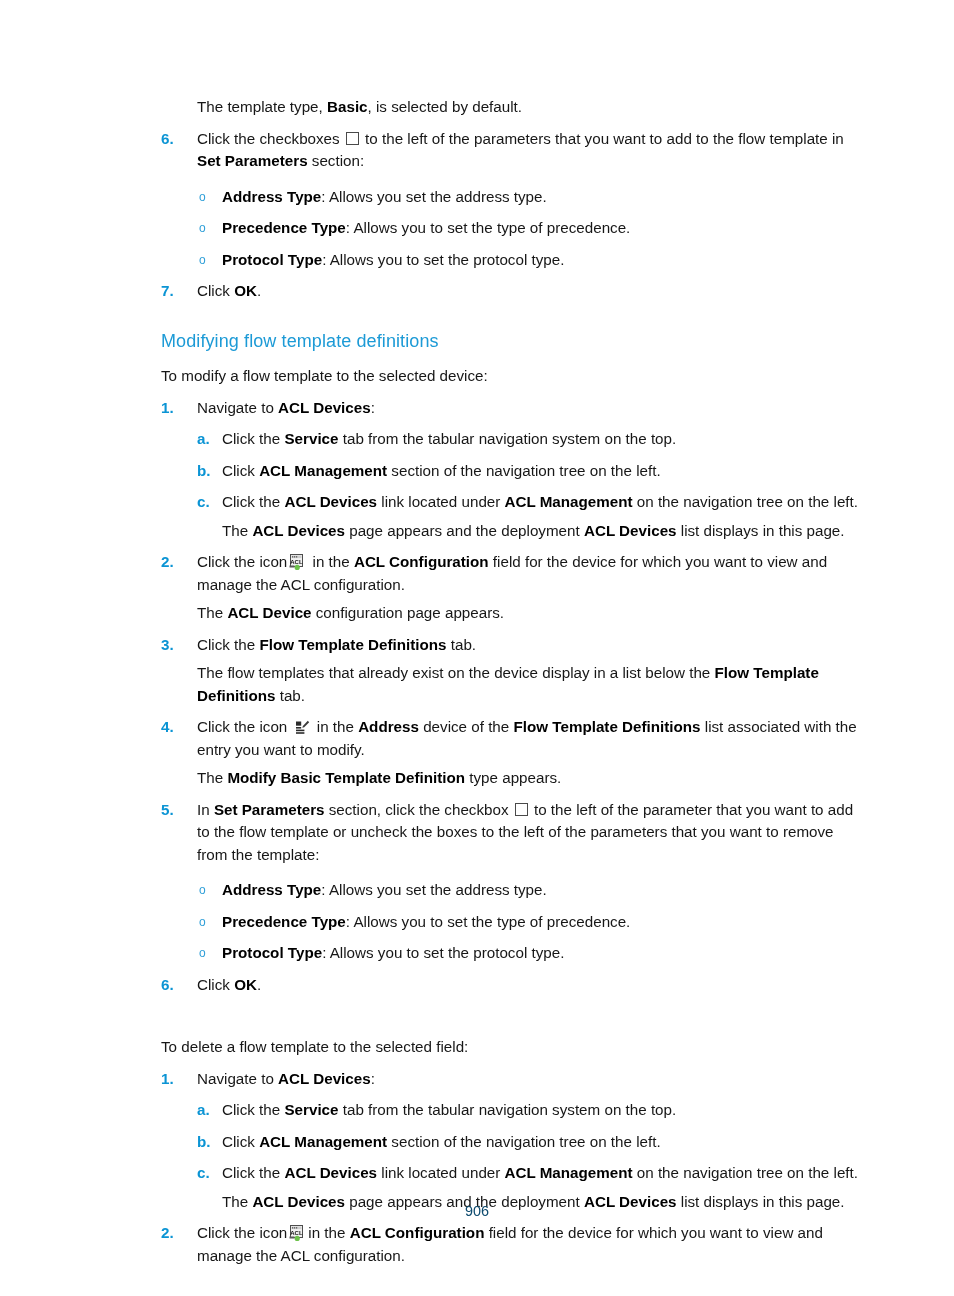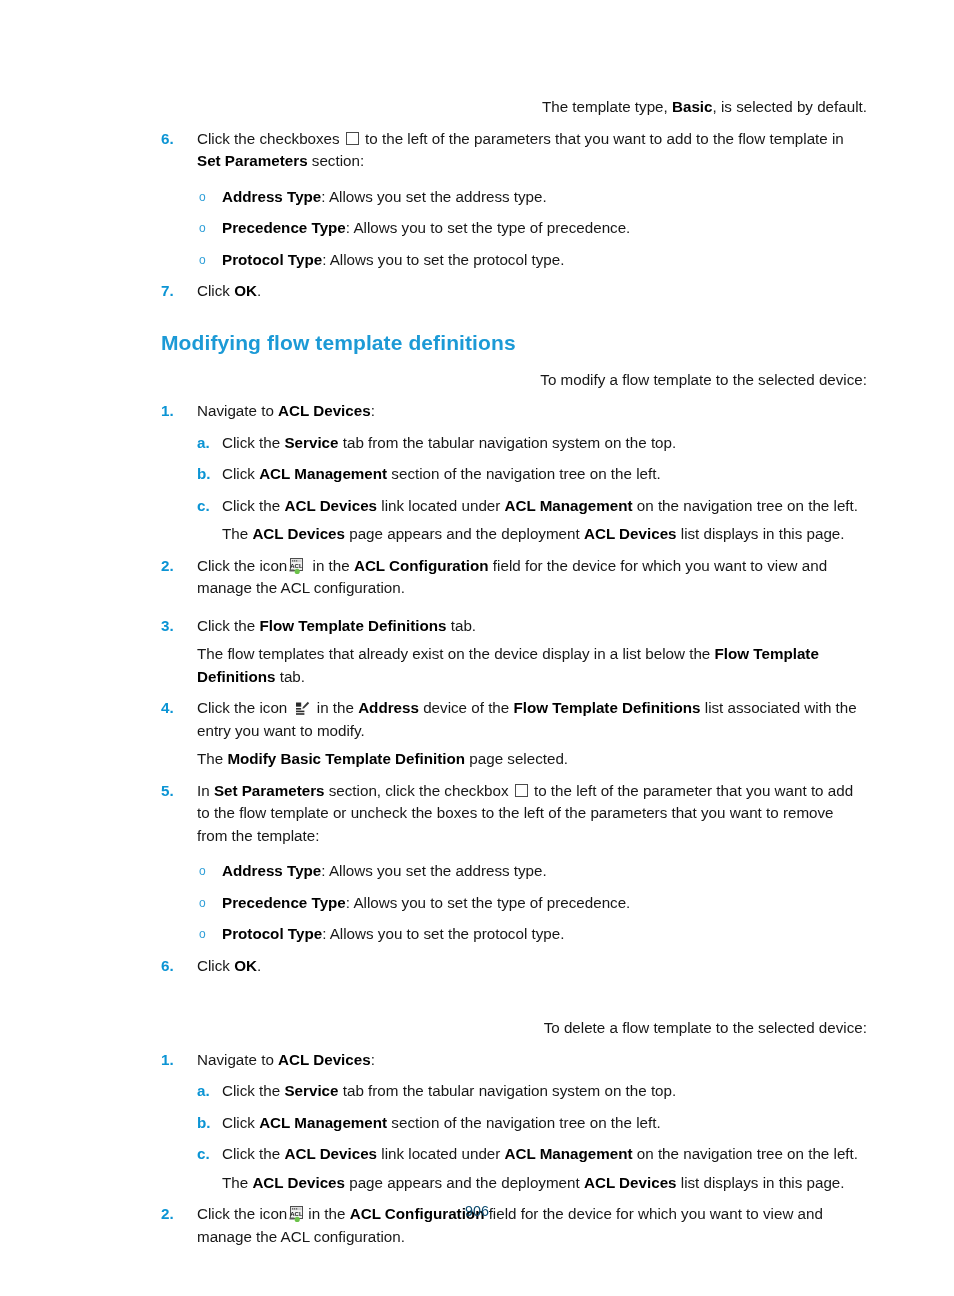--- a/index.html
+++ b/index.html
@@ -21,31 +21,30 @@
   .content {
     position: absolute;
     left: 161px;
     top: 96px;
     width: 706px;
   }
 
   
   .h2 {
     color: #1c9ad6;
-    font-size: 21px;
-    font-weight: 700;
+    font-size: 18px;
+    font-weight: 400;
     letter-spacing: 0.1px;
     line-height: 1.25;
     margin: 0;
   }
   .para {
     font-size: 15.2px;
     line-height: 1.48;
     color: #171717;
-    text-align: right;
   }
   b, .b {
     font-weight: bold;
     color: #000;
   }
 
   
   .row {
     position: relative;
     display: block;
@@ -209,20 +208,22 @@
           <rect x="7" y="2" width="1.2" height="1.6" fill="#6b6b6b"></rect>
           <text x="7.4" y="9.6" font-family="Liberation Sans, sans-serif" font-size="6" font-weight="bold" fill="#111111" text-anchor="middle">ACL</text>
           <rect x="0.5" y="11.5" width="5" height="2" fill="#5a5a5a"></rect>
           <circle cx="8.2" cy="13.4" r="2.6" fill="#6cc24a"></circle>
         </svg>
       </span><span> in the </span><b>ACL Configuration</b><span> field for the device for which you want to view and manage the ACL configuration.</span>
     </div>
 
     <div class="sp-xs"></div>
 
+    <div class="row cont1"><span>The </span><b>ACL Device</b><span> configuration page appears.</span>
+    </div>
 
     <div class="sp-s"></div>
 
     <div class="row lvl1">
       <span class="marker">3.</span><span>Click the </span><b>Flow Template Definitions</b><span> tab.</span>
     </div>
 
     <div class="sp-xs"></div>
 
     <div class="row cont1"><span>The flow templates that already exist on the device display in a list below the </span><b>Flow Template Definitions</b><span> tab.</span>
@@ -237,21 +238,21 @@
           <rect x="1" y="7" width="5.2" height="1.6" fill="#2b2b2b"></rect>
           <rect x="1" y="9.6" width="8.4" height="1.6" fill="#2b2b2b"></rect>
           <rect x="1" y="12.2" width="8.4" height="1.6" fill="#2b2b2b"></rect>
           <path d="M12.8 0.8 L14.2 2.2 L9.2 7.2 L7.3 7.8 L7.9 5.9 Z" fill="#3a3a3a"></path>
         </svg>
       </span><span> in the </span><b>Address</b><span> device of the </span><b>Flow Template Definitions</b><span> list associated with the entry you want to modify.</span>
     </div>
 
     <div class="sp-xs"></div>
 
-    <div class="row cont1"><span>The </span><b>Modify Basic Template Definition</b><span> page selected.</span>
+    <div class="row cont1"><span>The </span><b>Modify Basic Template Definition</b><span> type appears.</span>
     </div>
 
     <div class="sp-s"></div>
 
     <div class="row lvl1">
       <span class="marker">5.</span><span>In </span><b>Set Parameters</b><span> section, click the checkbox </span><span class="checkbox-glyph"></span><span> to the left of the parameter that you want to add to the flow template or uncheck the boxes to the left of the parameters that you want to remove from the template:</span>
     </div>
 
     <div class="sp-m"></div>
 
@@ -271,21 +272,21 @@
 
     <div class="row lvl1">
       <span class="marker">6.</span><span>Click </span><b>OK</b><span>.</span>
     </div>
 
     <div class="sp-xl"></div>
 
 
     <div class="sp-m"></div>
 
-    <div class="para">To delete a flow template to the selected device:</div>
+    <div class="para">To delete a flow template to the selected field:</div>
 
     <div class="sp-s"></div>
 
     <div class="row lvl1">
       <span class="marker">1.</span><span>Navigate to </span><b>ACL Devices</b><span>:</span>
     </div>
 
     <div class="sp-s"></div>
 
     <div class="row lvl2">

